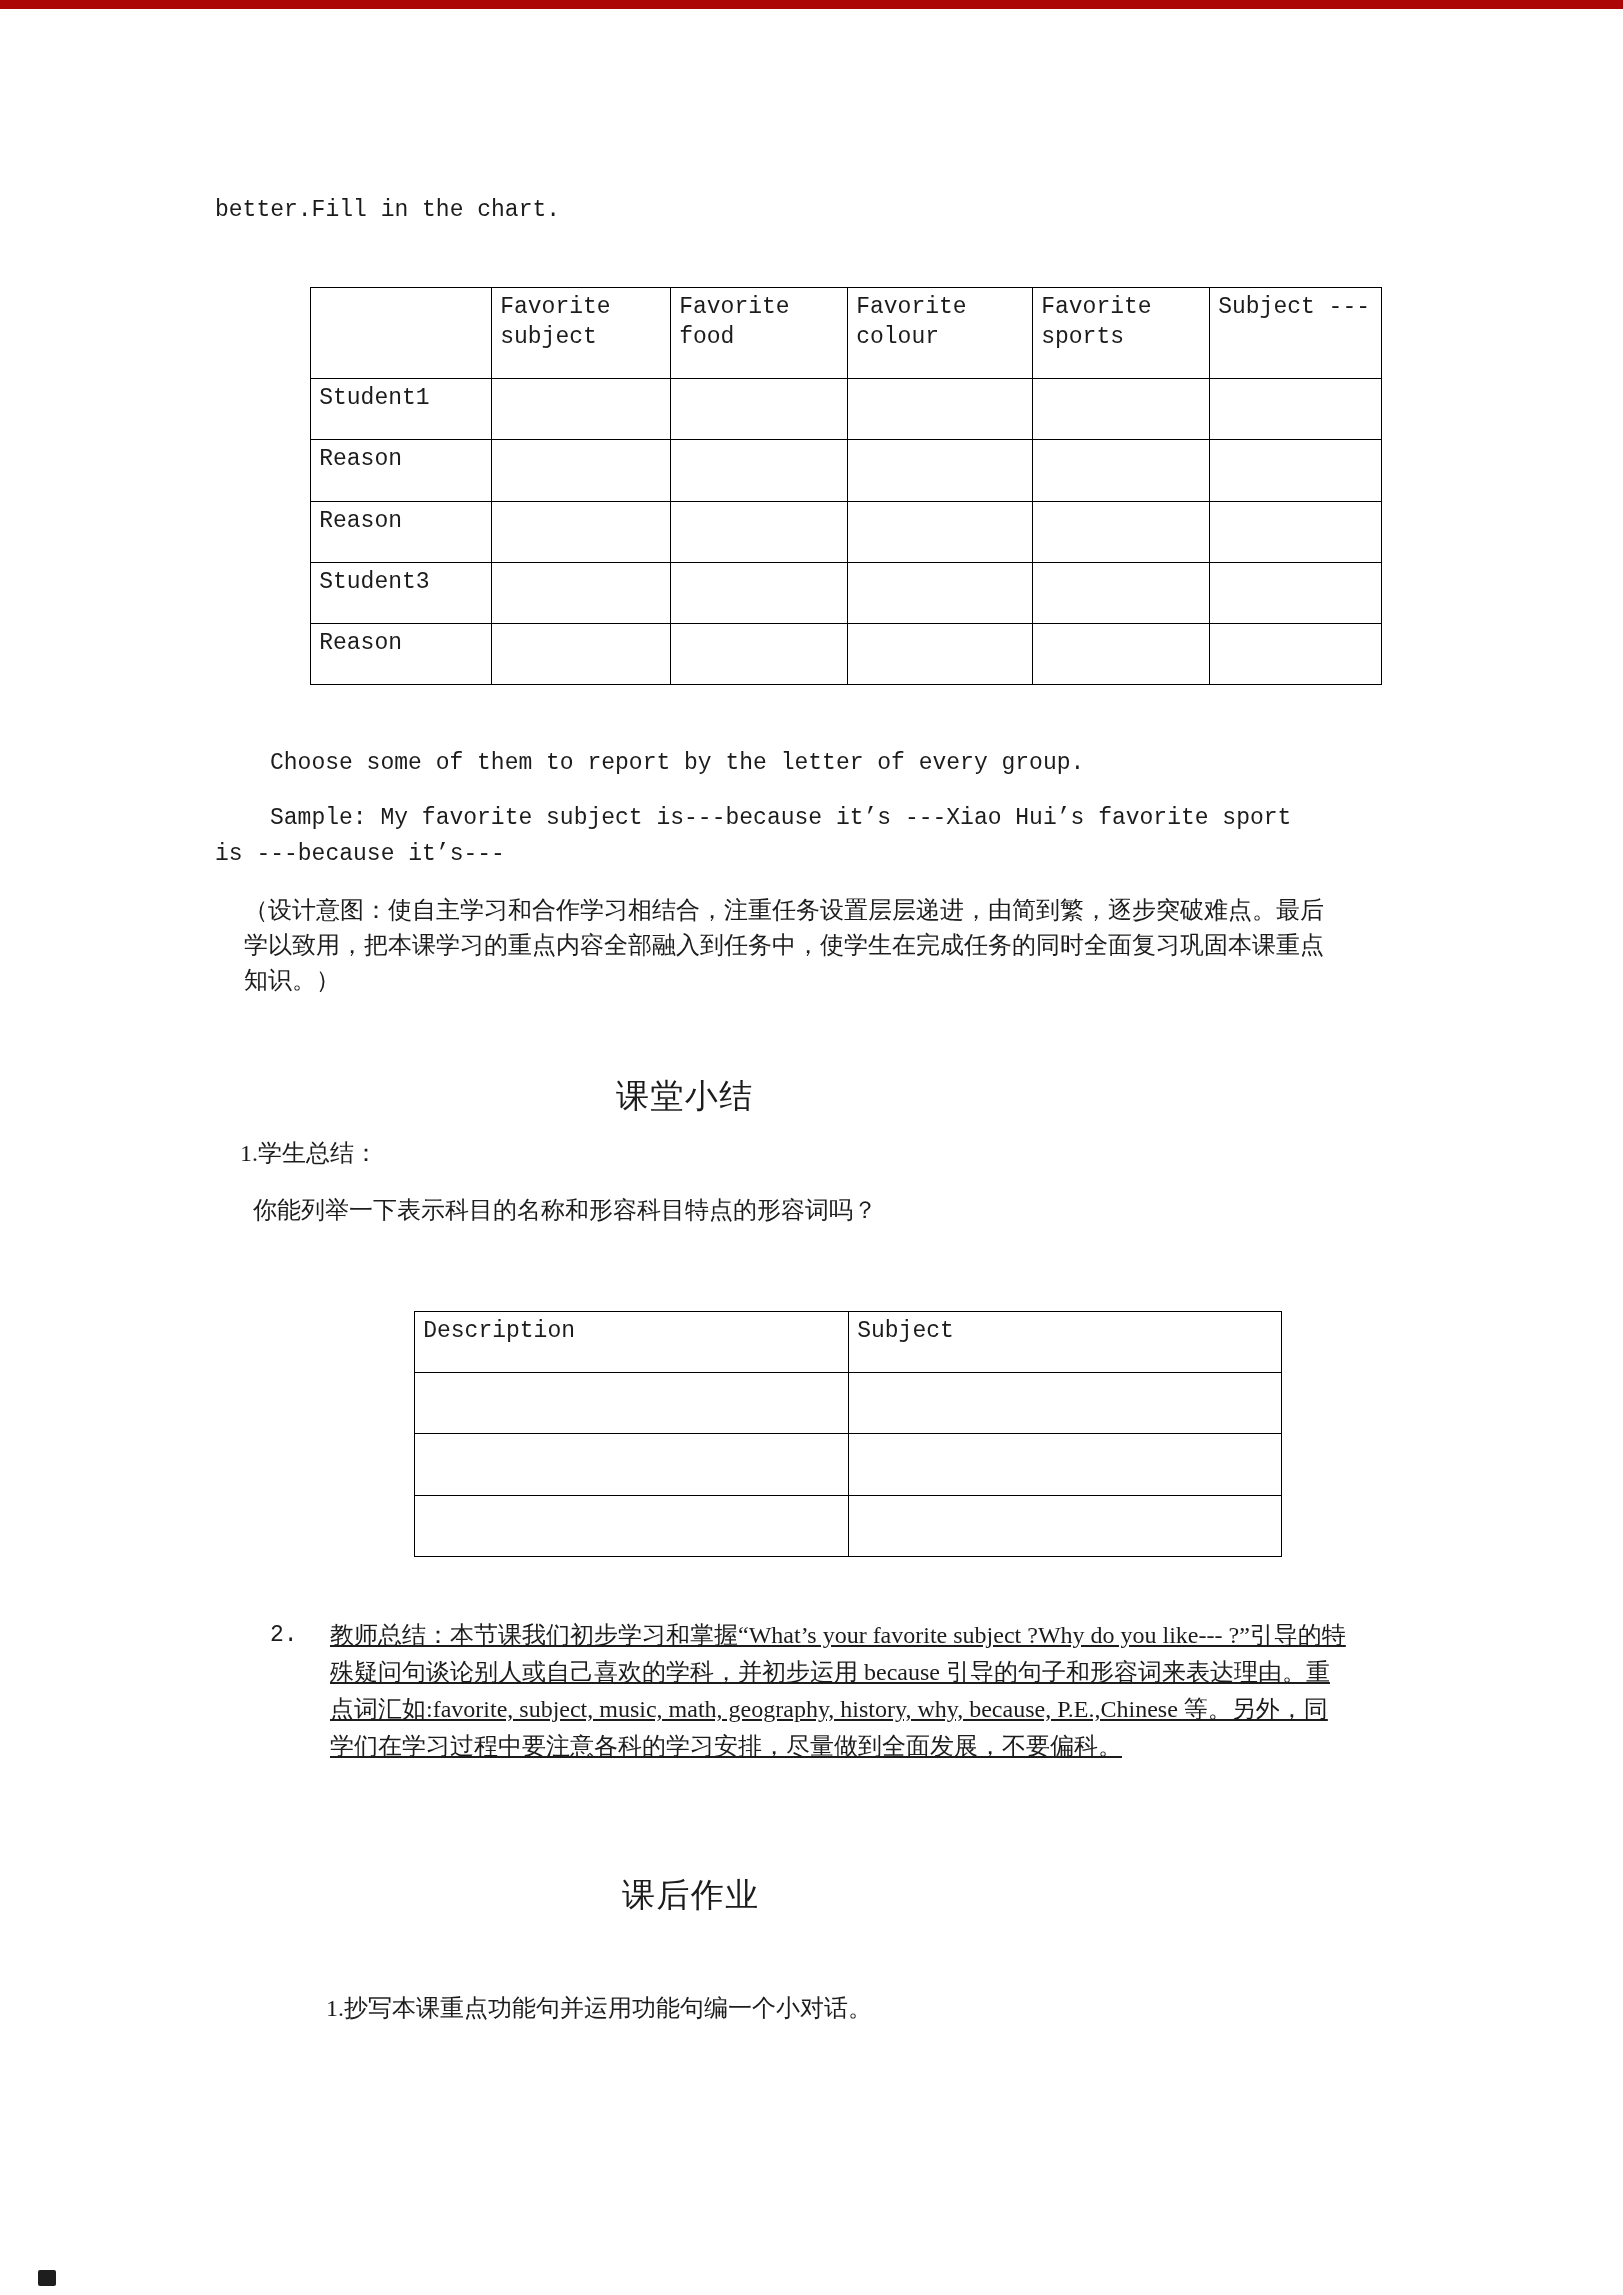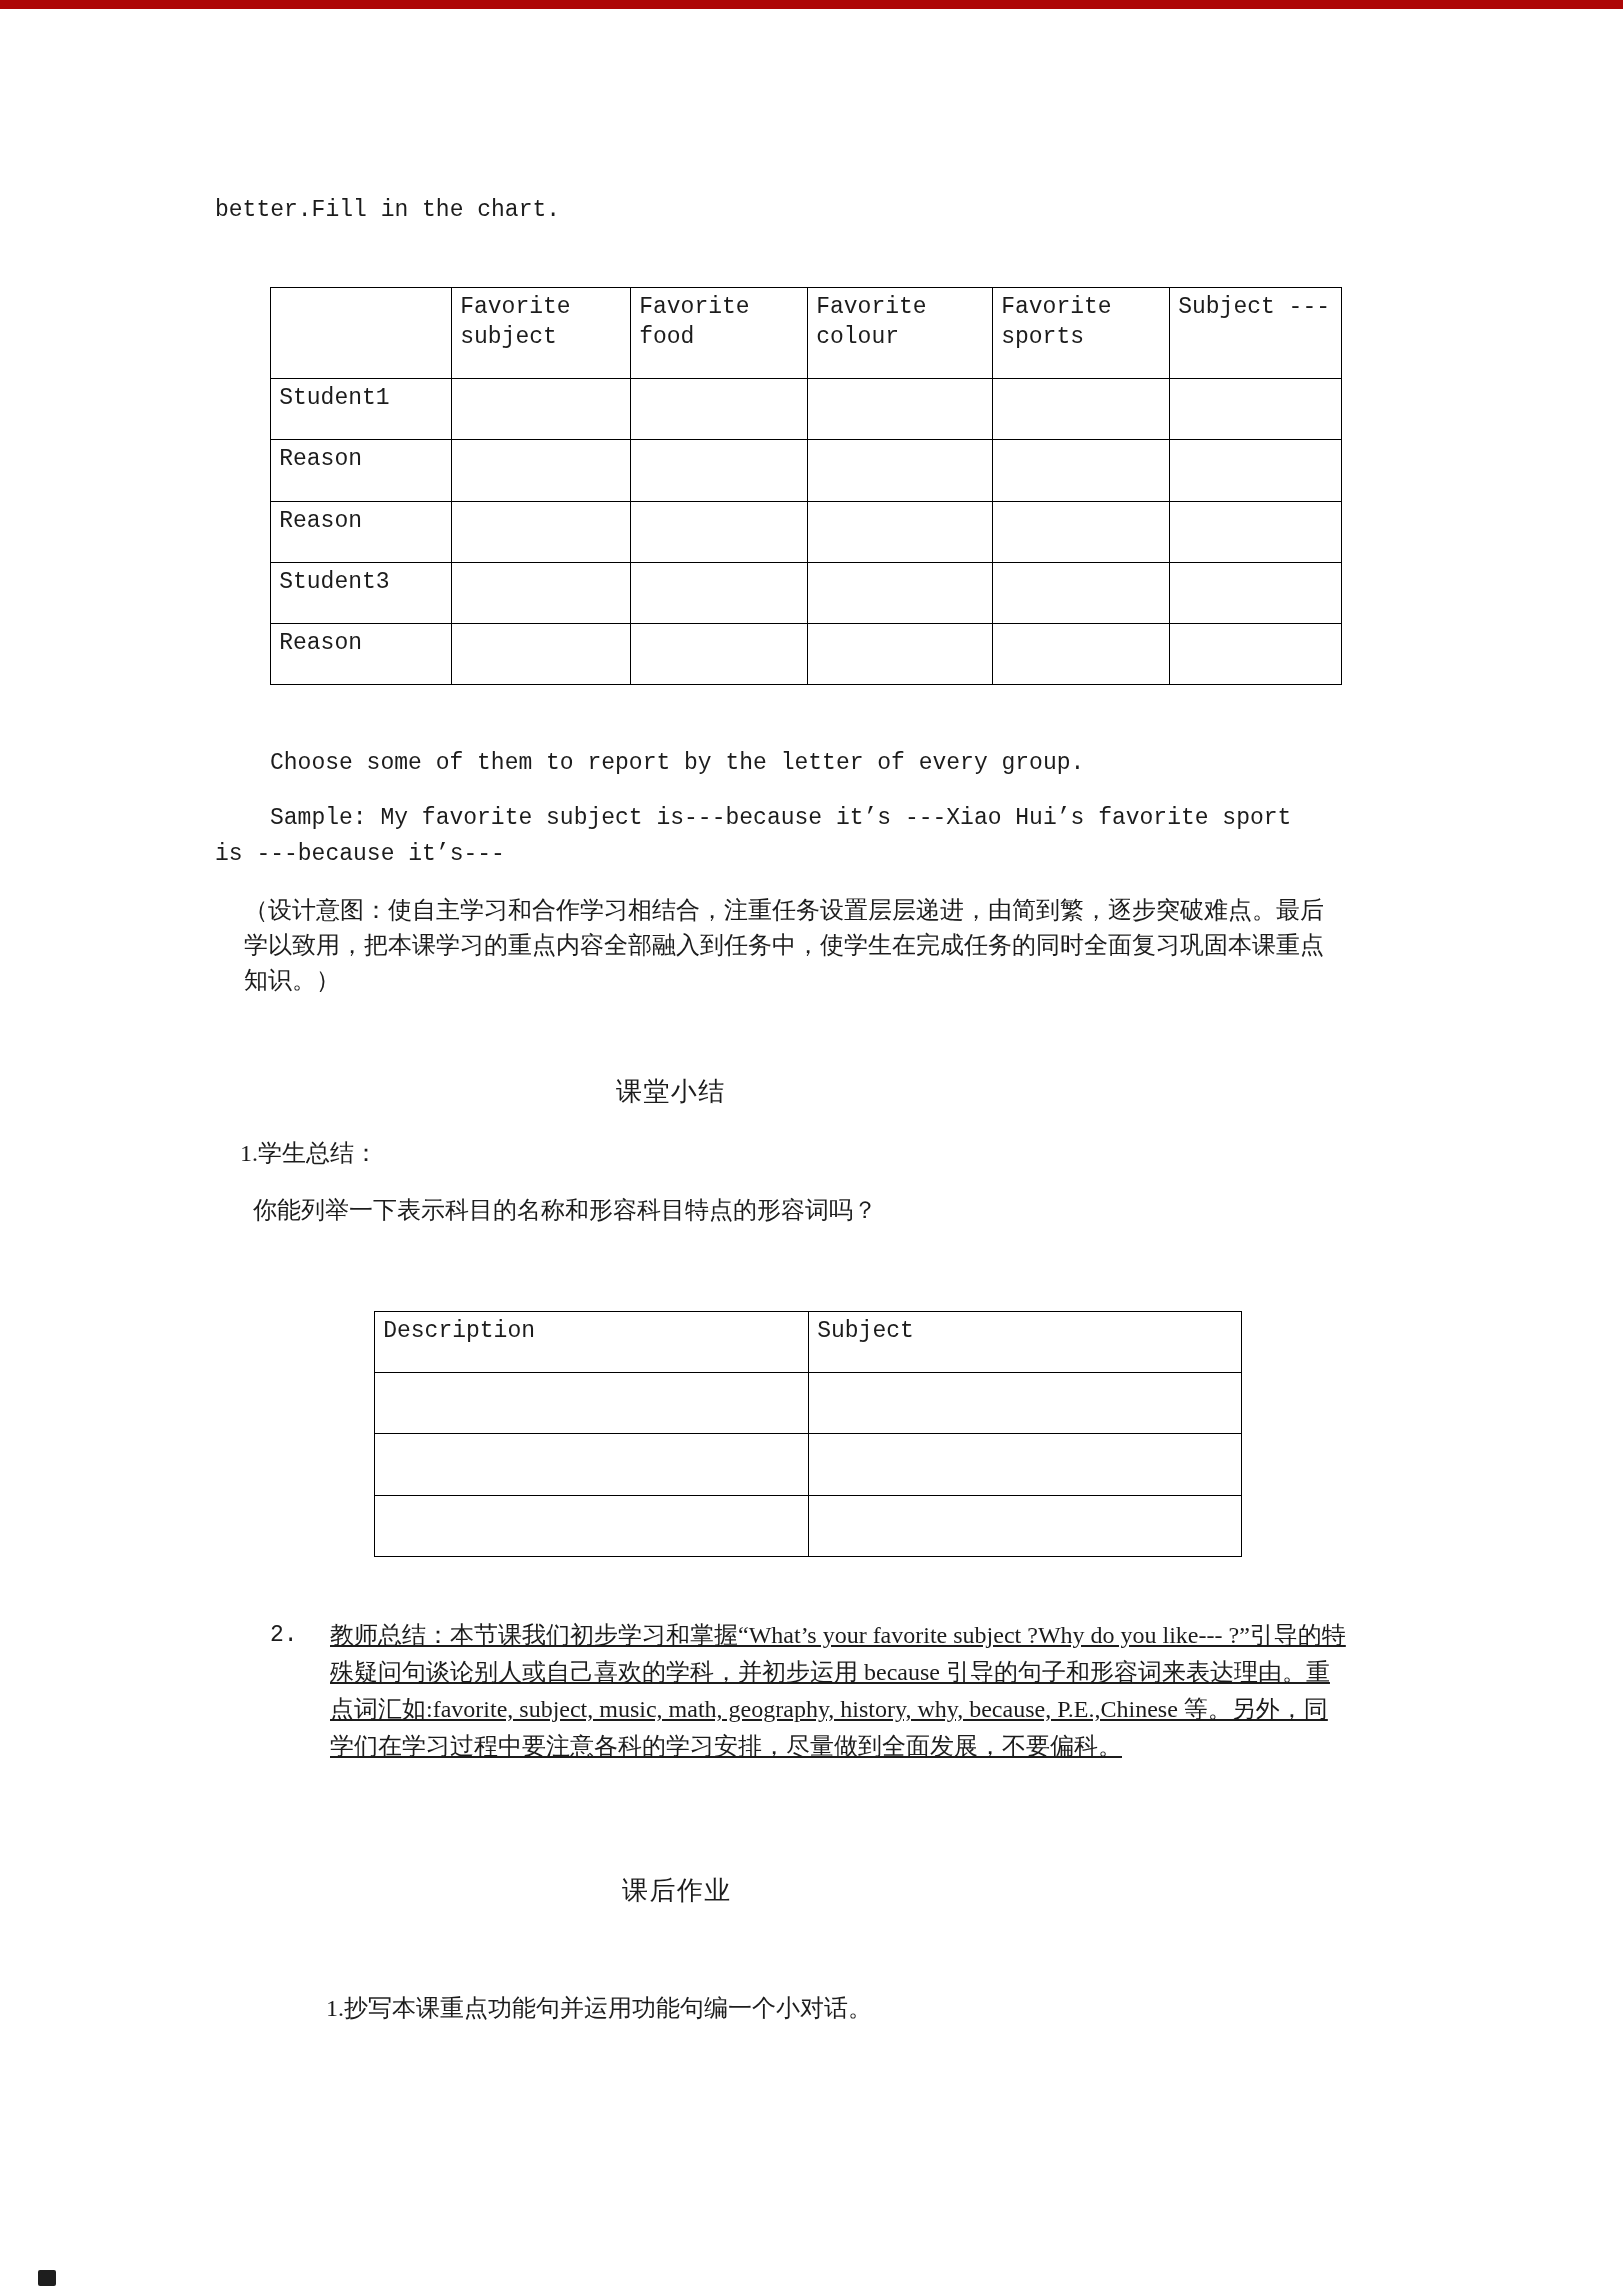--- a/index.html
+++ b/index.html
@@ -9,40 +9,40 @@
     position:relative;
     overflow:hidden;
     color:#1c1c1c;
     font-family:"Liberation Mono","DejaVu Sans Mono",monospace;
   }
   .abs{position:absolute;}
   .mono{font-family:"Liberation Mono","DejaVu Sans Mono",monospace;font-size:23px;line-height:1.45;white-space:pre;}
   .cjk{font-family:"Liberation Serif","DejaVu Serif",serif;font-size:24px;line-height:35px;}
   .topbar{left:0;top:0;width:1623px;height:8.9px;background:#ad0606;}
 
-  table{border-collapse:collapse;table-layout:fixed;}
+  table{border-collapse:collapse;table-layout:fixed;margin-left:40px;}
   th,td{
     border:1.4px solid #000;
     padding:4.1px 8.2px;
     font-family:"Liberation Mono","DejaVu Sans Mono",monospace;
     font-size:23px;
     font-weight:normal;
     text-align:left;
     vertical-align:top;
     line-height:30px;
     overflow:hidden;
   }
   #chart-table{left:270px;top:287px;width:1072px;}
   #chart-table tr.hdr td, #chart-table tr.hdr th{height:82px;}
   #chart-table tr.body-row td{height:52px;}
 
   #ds-table{left:374px;top:1311px;width:867px;}
   #ds-table td, #ds-table th{height:52px;}
 
-  .heading{font-family:Liberation Mono, monospace;font-size:26px;letter-spacing:1.4px;text-align:center;}
+  .heading{font-family:Liberation Mono, monospace;font-size:33px;letter-spacing:1.4px;text-align:center;}
   .num-item{display:flex;align-items:flex-start;}
   .num-item .num{flex:0 0 60px;font-family:"Liberation Mono","DejaVu Sans Mono",monospace;font-size:23px;line-height:37px;}
   .num-item .txt{flex:1;font-family:"Liberation Serif","DejaVu Serif",serif;font-size:24px;line-height:37px;text-decoration:underline;}
   .corner-mark{left:38px;top:2270px;width:18.4px;height:15.7px;background:#1e1e1e;border-radius:2px;}
 </style>
 </head>
 <body>
 
 <div class="abs topbar"></div>
 

